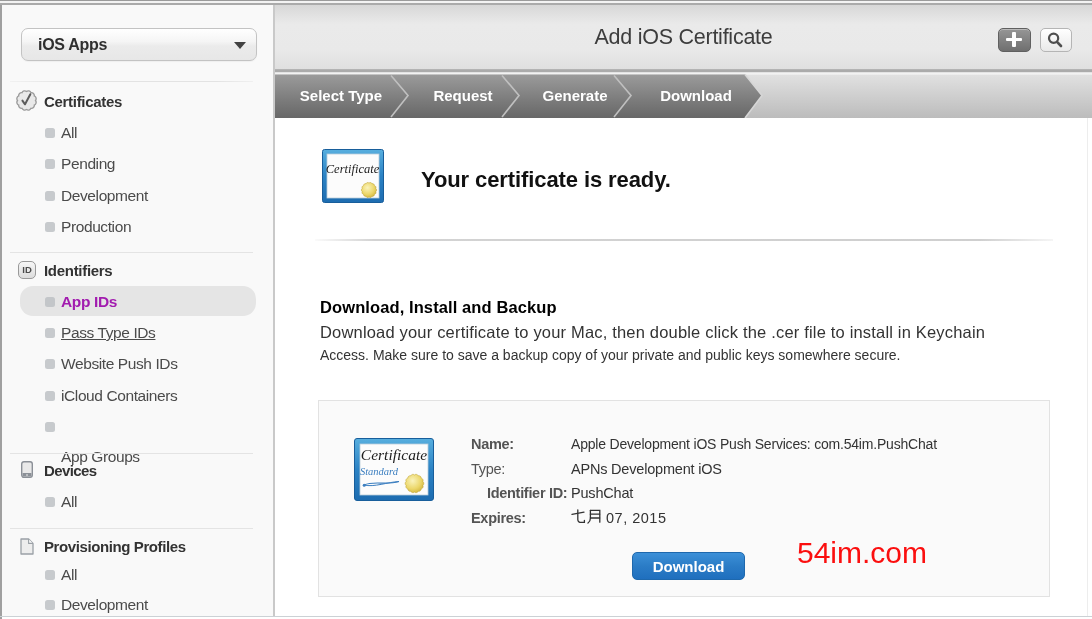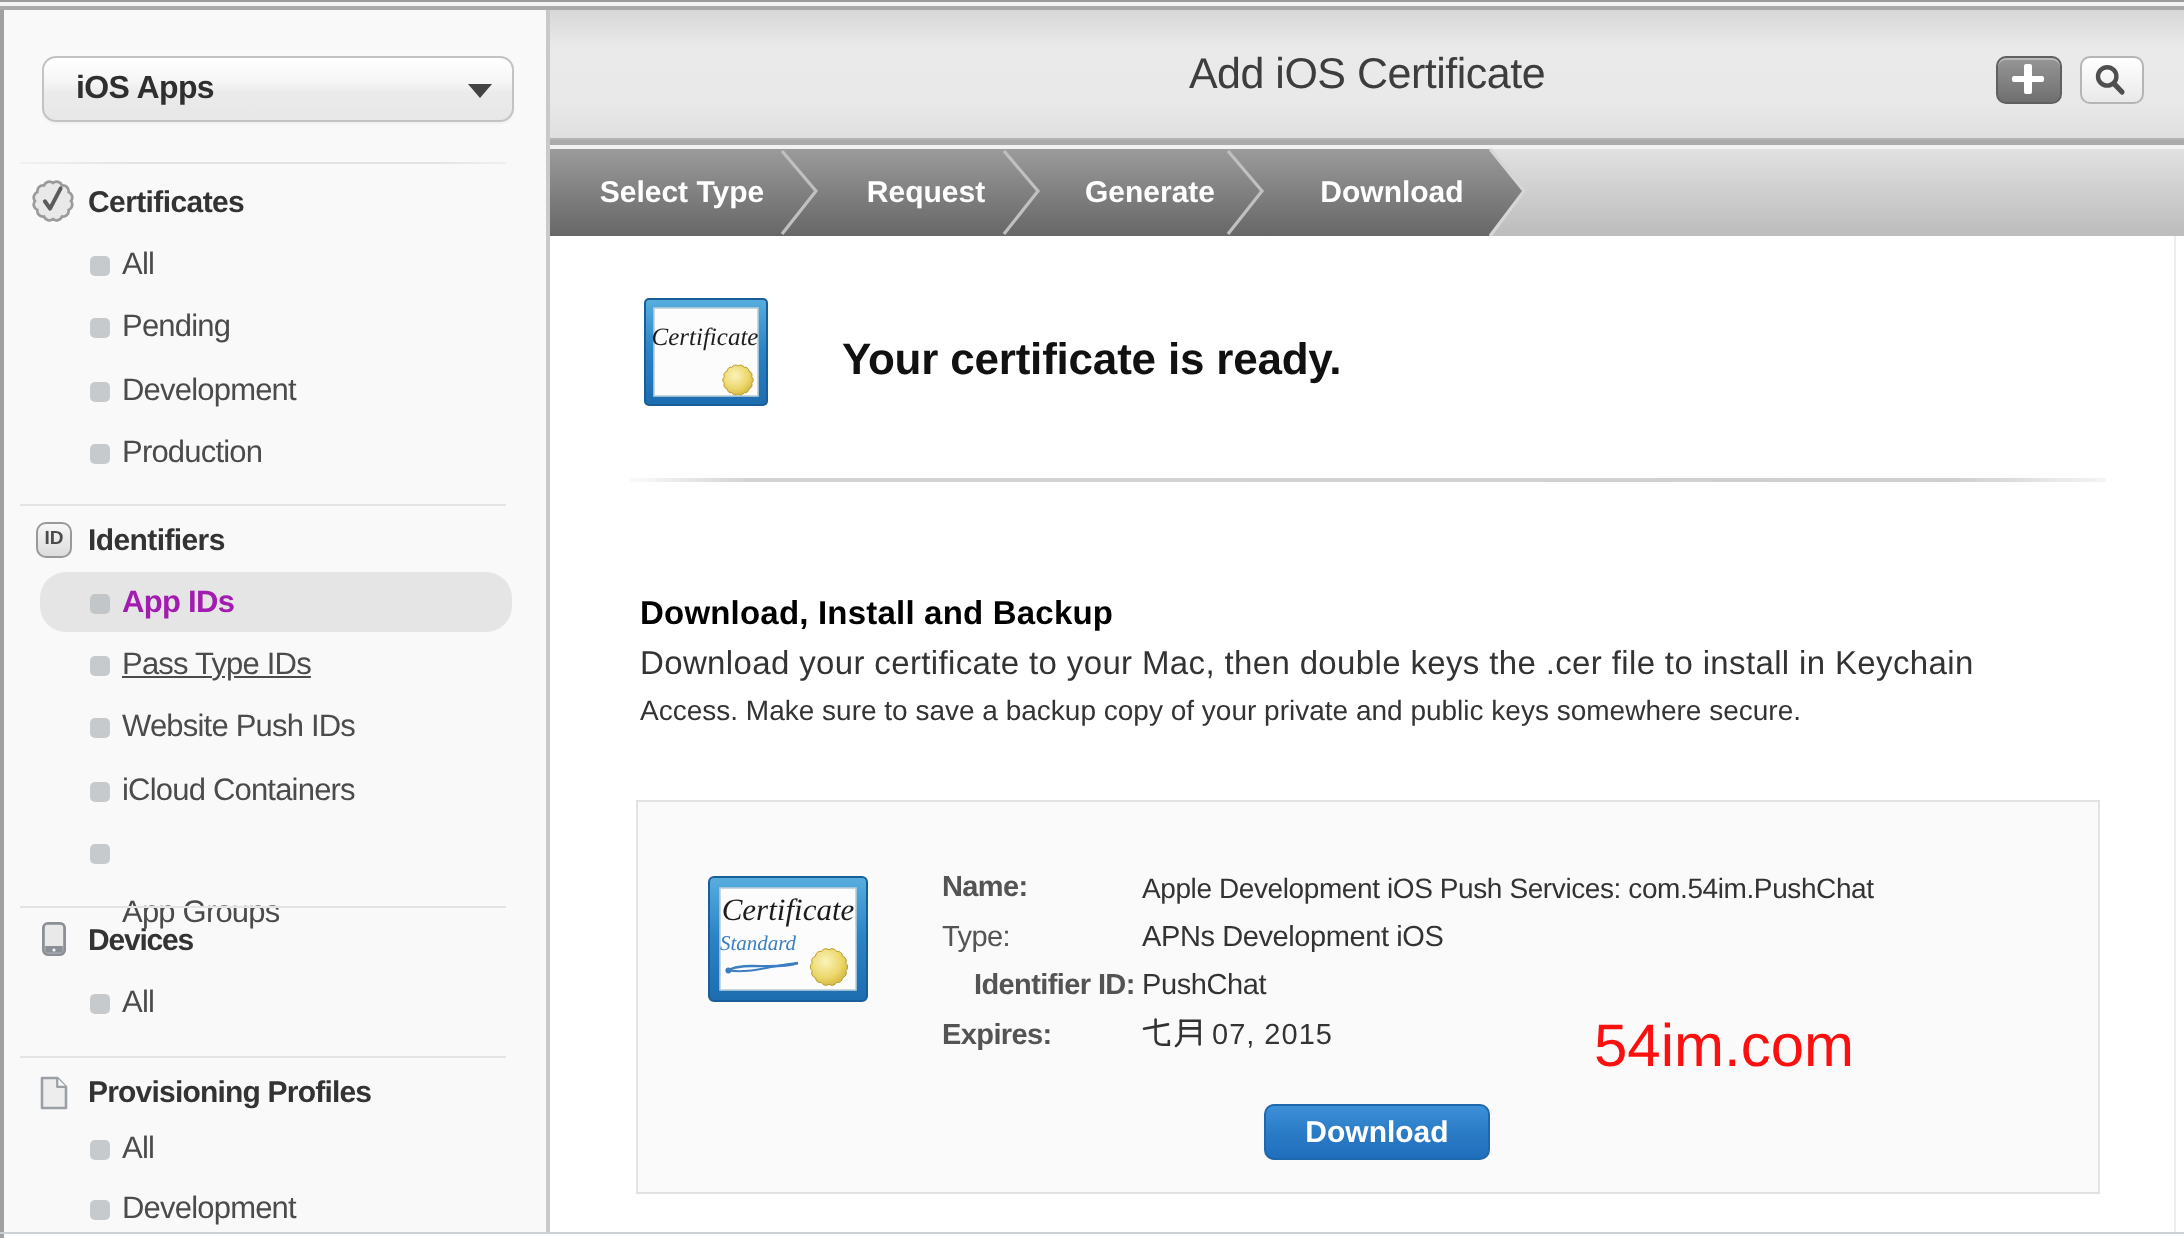--- a/index.html
+++ b/index.html
@@ -148,21 +148,21 @@
   <text x="30.5" y="23.5" font-family="Liberation Serif" font-style="italic" font-size="12.5" fill="#1c1c1c" text-anchor="middle">Certificate</text>
   <g transform="translate(38.5,32.5)">
     <path d="M8.50 1.50 A1.95 1.95 0 0 1 11.54 2.19 A1.95 1.95 0 0 1 13.97 4.14 A1.95 1.95 0 0 1 15.32 6.94 A1.95 1.95 0 0 1 15.32 10.06 A1.95 1.95 0 0 1 13.97 12.86 A1.95 1.95 0 0 1 11.54 14.81 A1.95 1.95 0 0 1 8.50 15.50 A1.95 1.95 0 0 1 5.46 14.81 A1.95 1.95 0 0 1 3.03 12.86 A1.95 1.95 0 0 1 1.68 10.06 A1.95 1.95 0 0 1 1.68 6.94 A1.95 1.95 0 0 1 3.03 4.14 A1.95 1.95 0 0 1 5.46 2.19 A1.95 1.95 0 0 1 8.50 1.50 Z" fill="url(#gold)" stroke="#b99c2a" stroke-width="0.5"></path>
   </g>
 </svg>
 <div class="txt" style="left:421px;top:167px;font-size:22px;font-weight:bold;color:#111;letter-spacing:-0.1px;">Your certificate is ready.</div>
 
 <div class="abs" style="left:315px;top:239px;width:738px;height:2px;background:linear-gradient(90deg,#fafafa,#d3d3d3 8%,#cfcfcf 90%,#f5f5f5);"></div>
 
 <div class="txt" style="left:320px;top:298px;font-size:16.5px;font-weight:bold;color:#000;letter-spacing:0.1px;">Download, Install and Backup</div>
-<div class="txt" style="left:320px;top:322.5px;font-size:16.5px;color:#333;letter-spacing:0.18px;">Download your certificate to your Mac, then double keys the .cer file to install in Keychain</div>
+<div class="txt" style="left:320px;top:322.5px;font-size:16.5px;color:#333;letter-spacing:0.18px;">Download your certificate to your Mac, then double click the .cer file to install in Keychain</div>
 <div class="txt" style="left:320px;top:346.5px;font-size:14px;color:#333;">Access. Make sure to save a backup copy of your private and public keys somewhere secure.</div>
 
 <div class="abs" style="left:318px;top:400px;width:730px;height:195px;background:#fafafa;border:1px solid #e2e2e2;"></div>
 
 <svg class="abs" style="left:354px;top:438px;" width="80" height="63" viewBox="0 0 80 63">
   <rect x="0.5" y="0.5" width="79" height="62" rx="2.5" fill="url(#cfr)" stroke="#185e9b"></rect>
   <rect x="6" y="6" width="68" height="51" fill="#fcfcfc" stroke="#b9cdd9" stroke-width="0.8"></rect>
   <text x="40" y="22" font-family="Liberation Serif" font-style="italic" font-size="15.5" fill="#1c1c1c" text-anchor="middle">Certificate</text>
   <text x="25" y="37" font-family="Liberation Serif" font-style="italic" font-size="10.5" fill="#3c7fc0" text-anchor="middle">Standard</text>
   <path d="M10 47 C 20 42.5, 32 47.5, 45 43.5" fill="none" stroke="#3c7fc0" stroke-width="1.2"></path>
@@ -189,16 +189,16 @@
     <path d="M19.4 5.2 L28.6 5.2"></path>
     <path d="M19.4 9 L28.6 9"></path>
   </g>
 </svg>
 <div class="txt" style="left:606px;top:509.5px;font-size:14.5px;color:#333;letter-spacing:0.5px;">07, 2015</div>
 
 <div class="abs" style="left:632px;top:552px;width:111px;height:26px;border:1px solid #1e68ad;border-radius:5px;
      background:linear-gradient(180deg,#3c90d8,#2b7cc6 50%,#1f6fbe);"></div>
 <div class="txt" style="left:632px;top:558px;width:113px;text-align:center;font-size:15px;font-weight:bold;color:#fff;">Download</div>
 
-<div class="txt" style="left:797px;top:506px;font-size:30px;color:#fb0f0f;">54im.com</div>
+<div class="txt" style="left:797px;top:535px;font-size:30px;color:#fb0f0f;">54im.com</div>
 
 <div class="abs" style="left:0;top:616px;width:1092px;height:1px;background:#ccd1d5;"></div>
 <div class="abs" style="left:1087px;top:118px;width:1px;height:498px;background:#ededed;"></div>
 
 </body></html>

